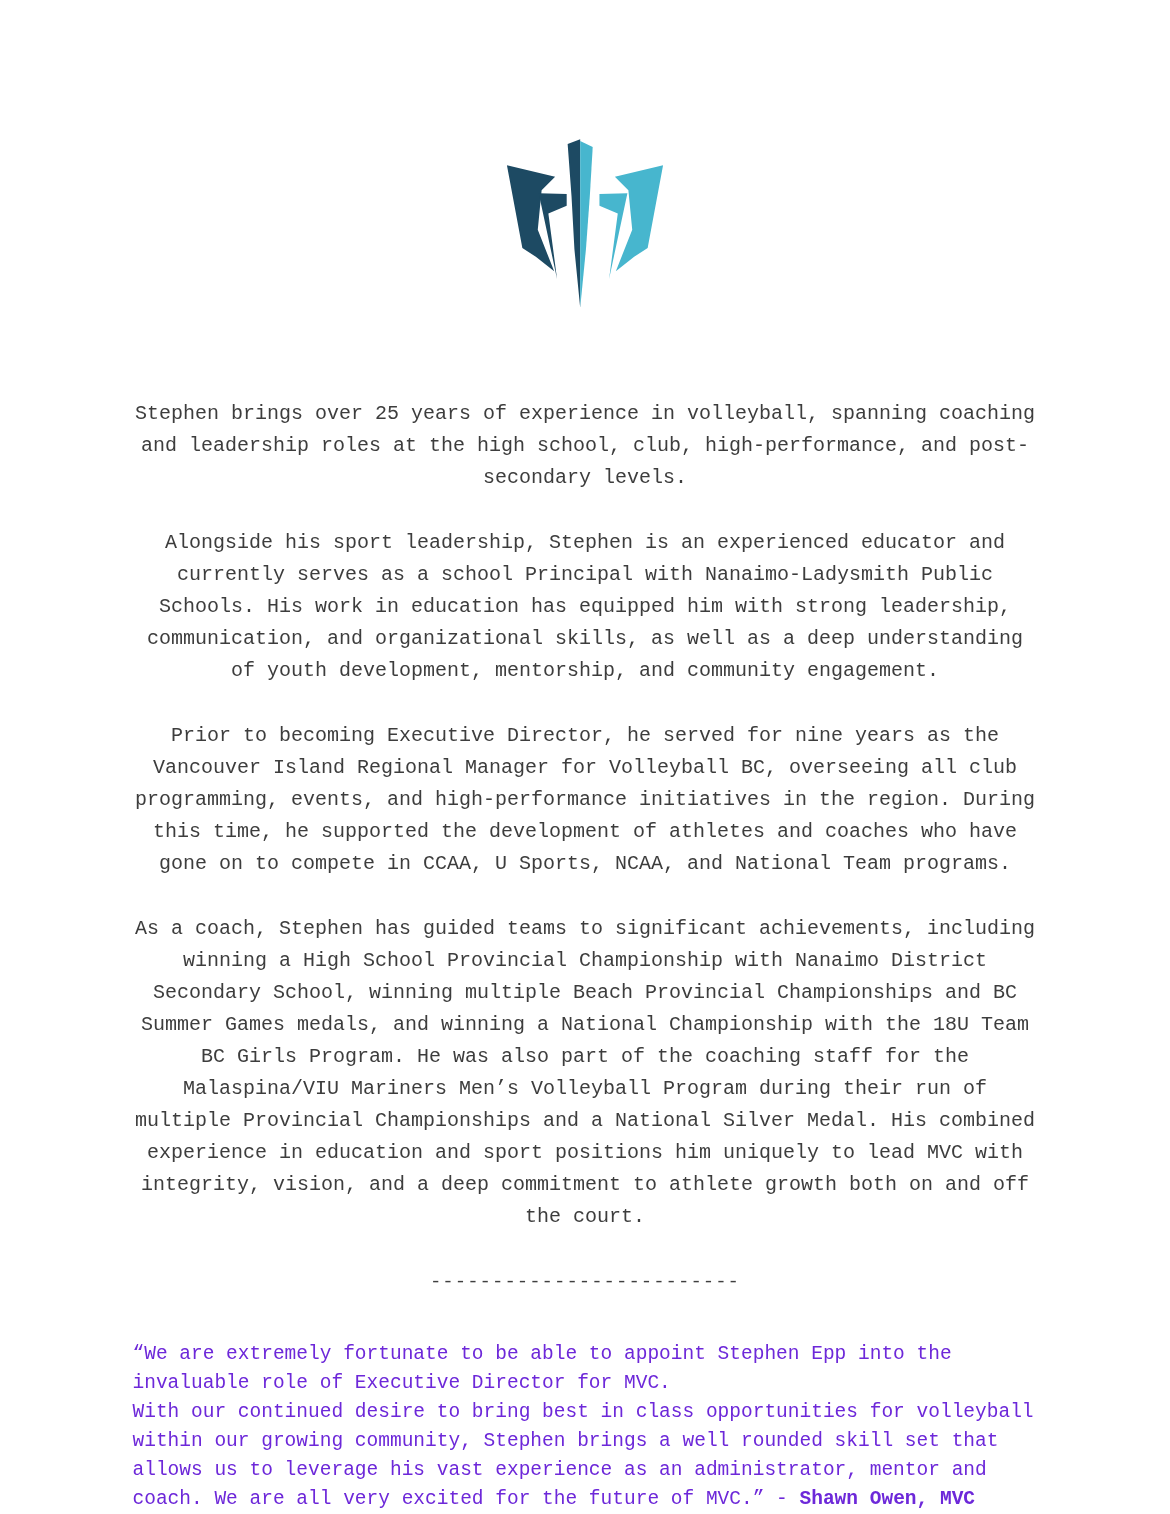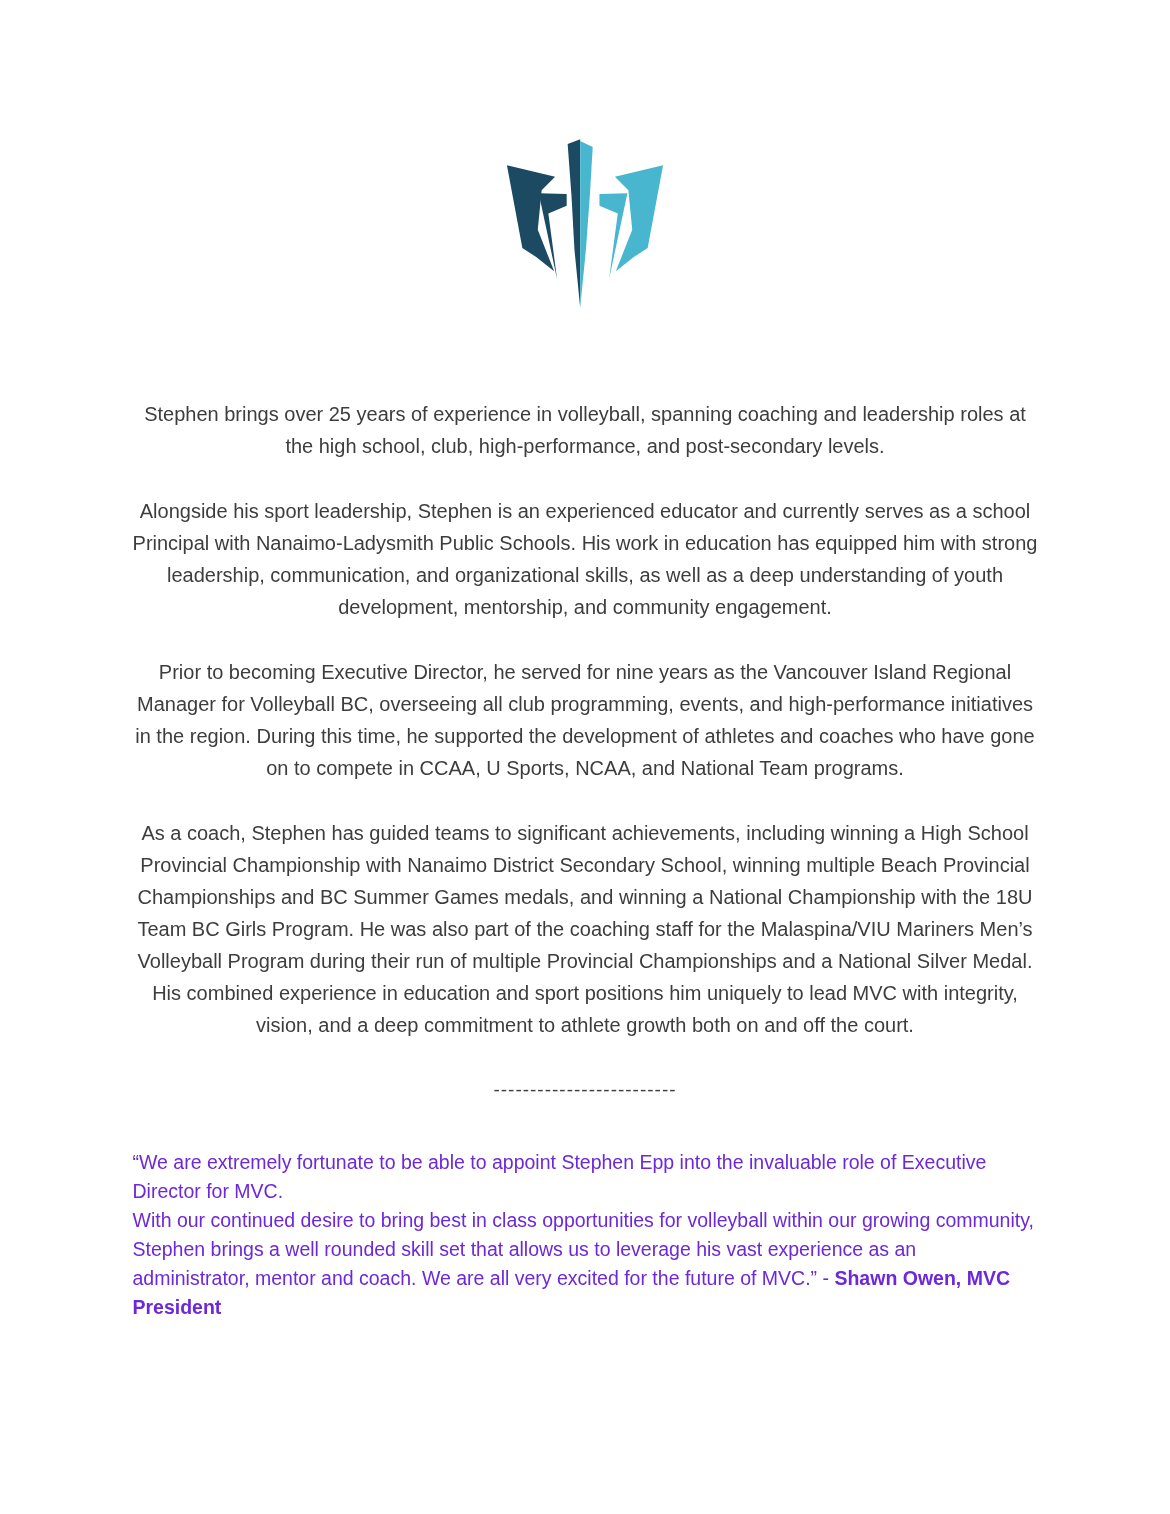--- a/index.html
+++ b/index.html
@@ -3,21 +3,21 @@
 <meta charset="utf-8">
 <style>
   * { box-sizing: border-box; }
   html, body { margin: 0; padding: 0; background: #ffffff; }
   .page {
     position: relative;
     width: 1170px;
     height: 1514px;
     margin: 0 auto;
     background: #ffffff;
-    font-family: Liberation Sans, sans-serif;
+    font-family: Liberation Mono, monospace;
     overflow: hidden;
   }
   .logo-wrap {
     padding-top: 138px;
     display: flex;
     justify-content: center;
   }
   .logo-wrap svg { display: block; }
   .article-body {
     width: 910px;

